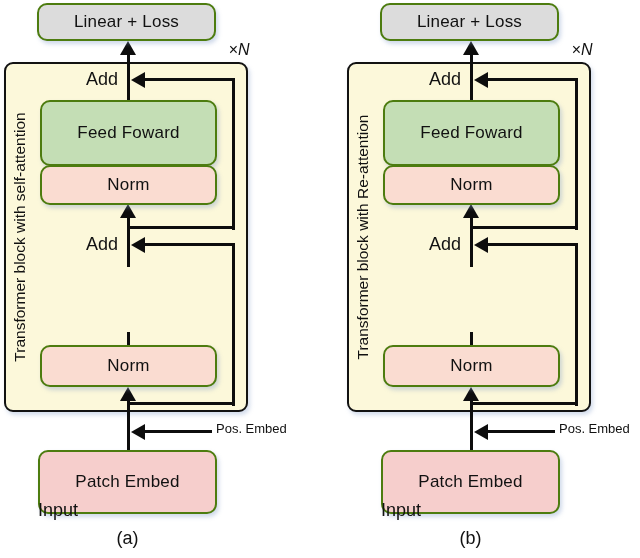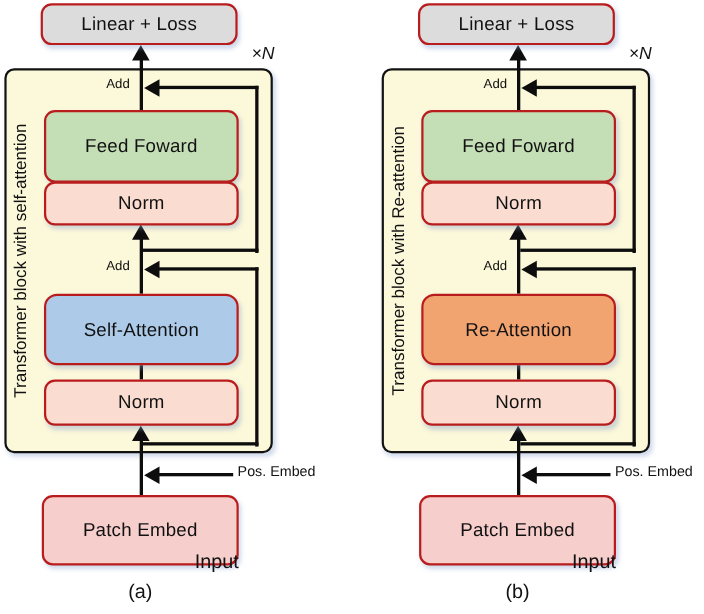--- a/index.html
+++ b/index.html
@@ -9,21 +9,21 @@
     background:#ffffff;
     font-family:"Liberation Sans", sans-serif;
     color:#111;
   }
   .panel { position:absolute; top:0; width:300px; height:558px; }
   #panel-a { left:0; }
   #panel-b { left:343px; }
 
   
   .box {
-    position:absolute; border:2px solid #b91c1c; border-radius:10px;
+    position:absolute; border:2px solid #4d7c0f; border-radius:10px;
     display:flex; align-items:center; justify-content:center;
     font-size:17px; letter-spacing:.2px;
     box-shadow:2px 3px 4px rgba(130,155,200,.38);
   }
   .linear-box   { left:37px;  top:3px;   width:179px; height:38px; }
   .ff-box       { left:40px;  top:100px; width:177px; height:66px; }
   .norm-top-box { left:40px;  top:165px; width:177px; height:40px; }
   .attn-box     { left:40px;  top:267px; width:177px; height:65px; border-radius:12px; }
   .norm-bot-box { left:40px;  top:345px; width:177px; height:42px; }
   .patch-box    { left:38px;  top:450px; width:179px; height:64px; }
@@ -37,27 +37,27 @@
   .side-label {
     position:absolute; left:8px; top:412px; width:350px; height:24px;
     transform:rotate(-90deg); transform-origin:0 0;
     text-align:center; line-height:24px; font-size:15.5px; white-space:nowrap;
   }
 
   
   .xn { position:absolute; left:222px; top:41px; width:34px; height:18px;
         font-size:16px; font-style:italic; text-align:center; }
   .add-label { position:absolute; left:58px; width:60px; height:22px;
-        text-align:right; font-size:12px; }
+        text-align:right; font-size:18px; }
   .add-top { top:69px; }
   .add-bot { top:234px; }
   .pos-label { position:absolute; left:216px; top:421px; width:92px;
         font-size:13px; white-space:nowrap; }
   .input-label   { position:absolute; left:38px; top:500px; width:179px;
-        text-align:right; font-size:18px; }
+        text-align:left; font-size:18px; }
   .caption-label { position:absolute; left:38px; top:528px; width:179px;
         text-align:center; font-size:18px; }
 
   
   .vline { position:absolute; width:3px; background:#0d0d0d; }
   .hline { position:absolute; height:3px; background:#0d0d0d; }
   .main  { left:127px; }
   .seg1 { top:52px;  height:48px; }
   .seg2 { top:150px; height:15px; }
   .seg3 { top:216px; height:51px; }
@@ -114,21 +114,20 @@
     <div class="arrow-left a-add-top"></div>
     <div class="arrow-left a-add-bot"></div>
 
     <div class="hline pos-hline"></div>
     <div class="arrow-left a-pos"></div>
     <div class="pos-label">Pos. Embed</div>
 
     <div class="box linear-box" style="background: rgb(220, 220, 220);">Linear + Loss</div>
     <div class="box ff-box" style="background: rgb(196, 222, 181);">Feed Foward</div>
     <div class="box norm-top-box" style="background: rgb(250, 220, 209);">Norm</div>
-    <div class="box attn-box" style="background: rgb(173, 203, 233);">Self-Attention</div>
     <div class="box norm-bot-box" style="background: rgb(250, 220, 209);">Norm</div>
     <div class="box patch-box" style="background: rgb(246, 206, 204);">Patch Embed</div>
 
     <div class="xn">×N</div>
     <div class="side-label">Transformer block with self-attention</div>
     <div class="add-label add-top">Add</div>
     <div class="add-label add-bot">Add</div>
     <div class="input-label">Input</div>
     <div class="caption-label">(a)</div>
   </div>
@@ -155,21 +154,20 @@
     <div class="arrow-left a-add-top"></div>
     <div class="arrow-left a-add-bot"></div>
 
     <div class="hline pos-hline"></div>
     <div class="arrow-left a-pos"></div>
     <div class="pos-label">Pos. Embed</div>
 
     <div class="box linear-box" style="background: rgb(220, 220, 220);">Linear + Loss</div>
     <div class="box ff-box" style="background: rgb(196, 222, 181);">Feed Foward</div>
     <div class="box norm-top-box" style="background: rgb(250, 220, 209);">Norm</div>
-    <div class="box attn-box" style="background: rgb(242, 164, 112);">Re-Attention</div>
     <div class="box norm-bot-box" style="background: rgb(250, 220, 209);">Norm</div>
     <div class="box patch-box" style="background: rgb(246, 206, 204);">Patch Embed</div>
 
     <div class="xn">×N</div>
     <div class="side-label">Transformer block with Re-attention</div>
     <div class="add-label add-top">Add</div>
     <div class="add-label add-bot">Add</div>
     <div class="input-label">Input</div>
     <div class="caption-label">(b)</div>
   </div>

